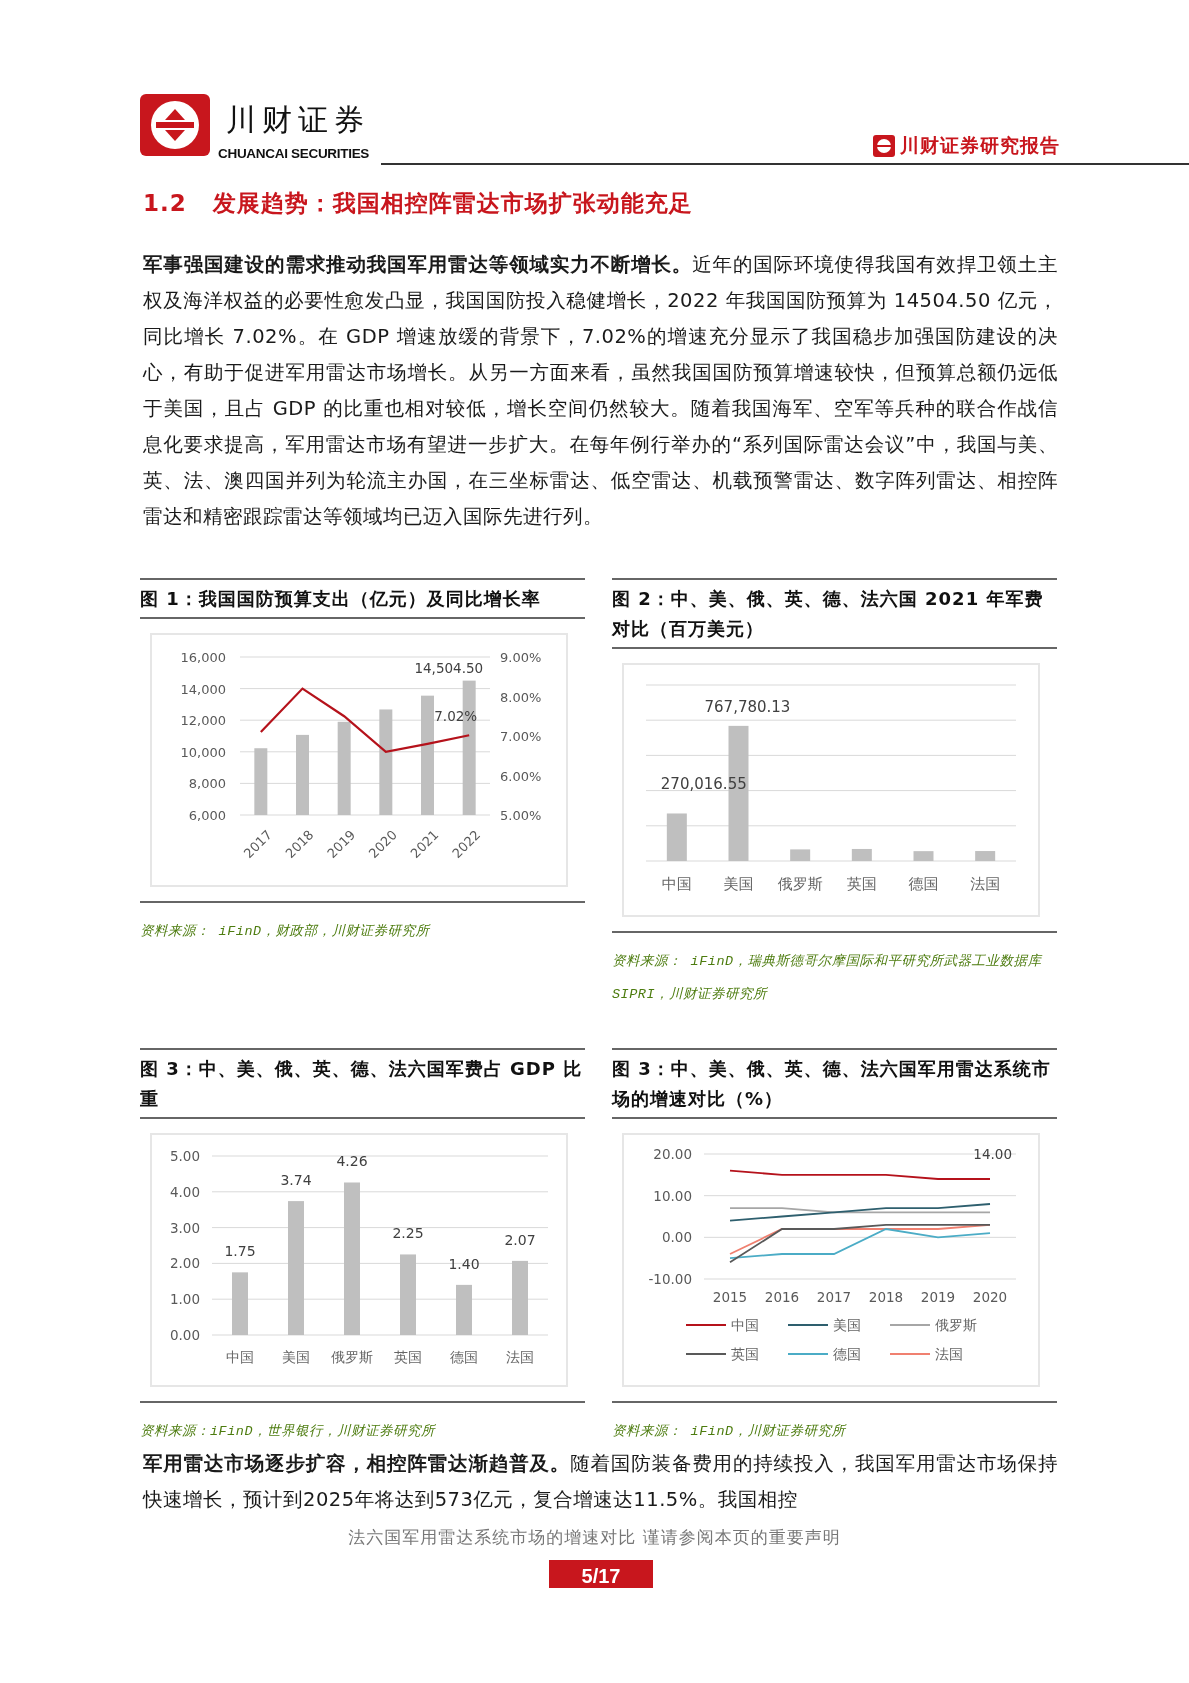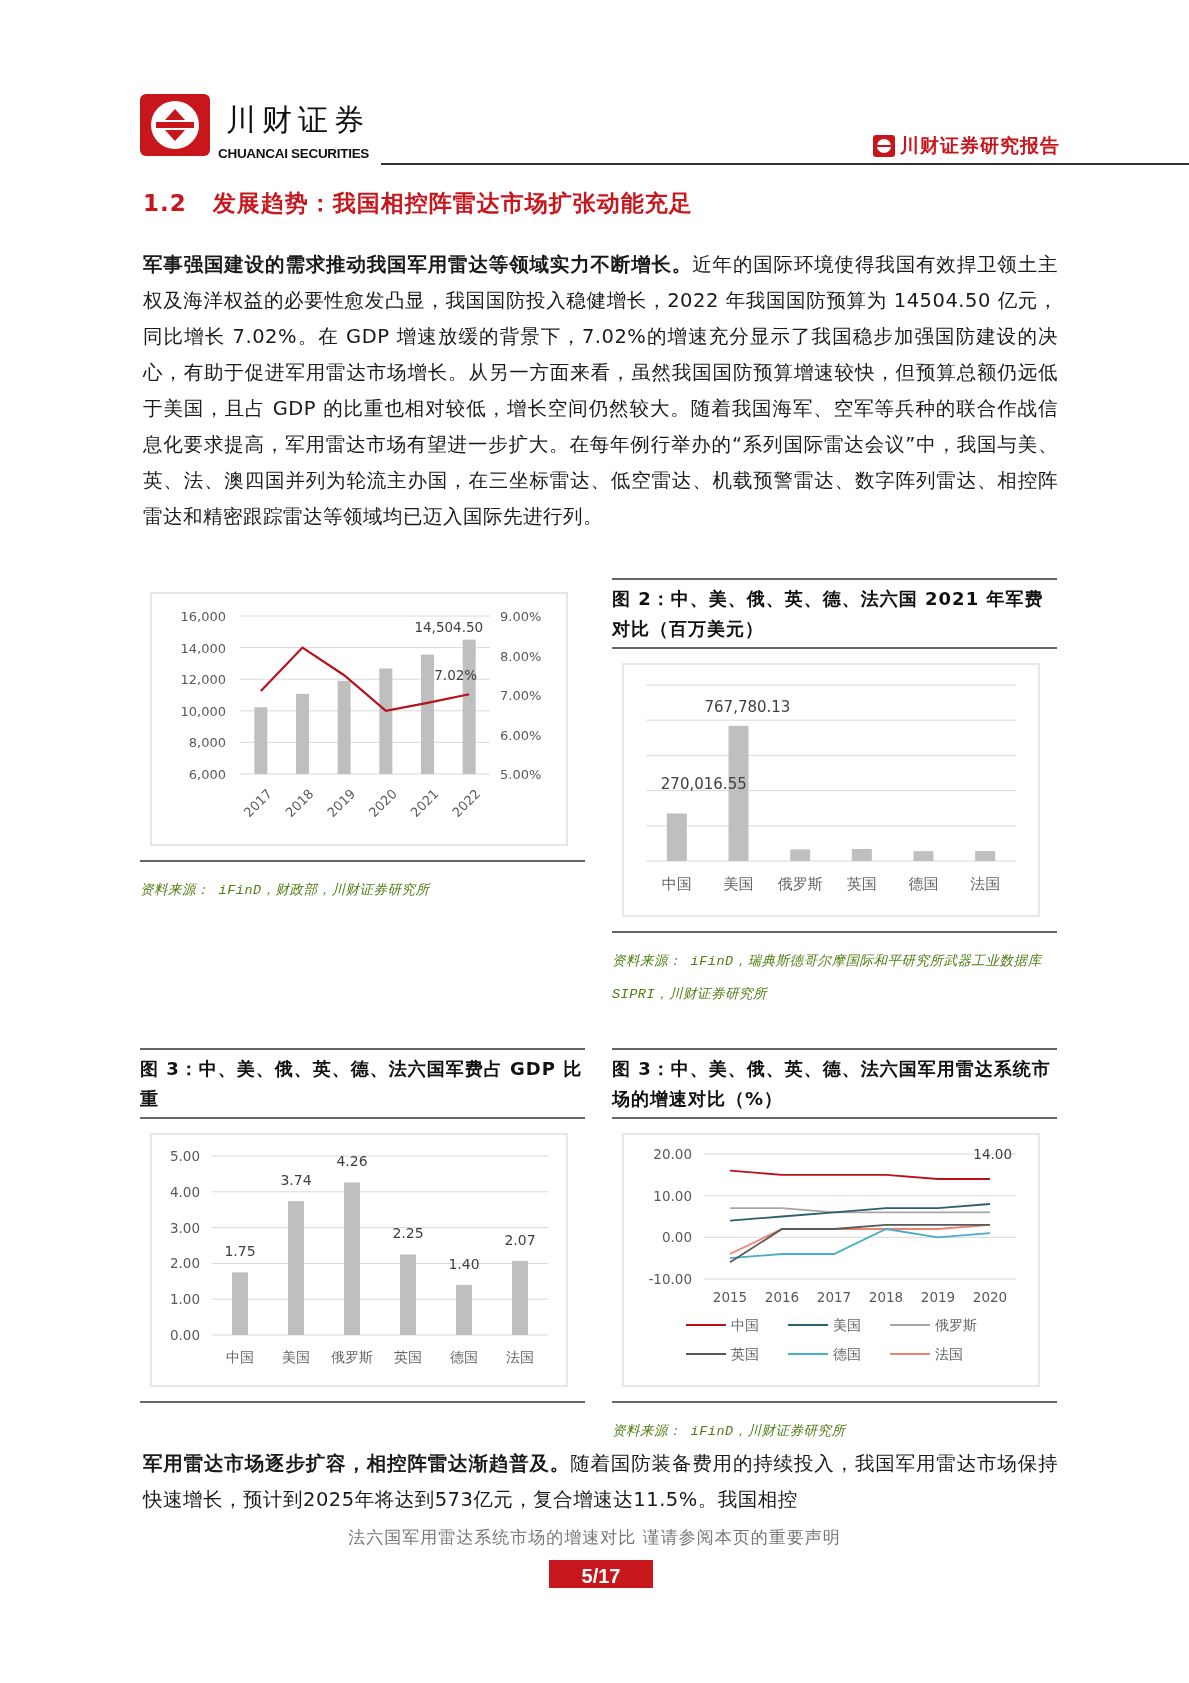--- a/index.html
+++ b/index.html
@@ -61,20 +61,21 @@
 
 <div class="section-title">
   <span class="num">1.2</span><span>发展趋势：我国相控阵雷达市场扩张动能充足</span>
 </div>
 
 <div class="para p1">
   <b>军事强国建设的需求推动我国军用雷达等领域实力不断增长。</b><span>近年的国际环境使得我国有效捍卫领土主权及海洋权益的必要性愈发凸显，我国国防投入稳健增长，2022 年我国国防预算为 14504.50 亿元，同比增长 7.02%。在 GDP 增速放缓的背景下，7.02%的增速充分显示了我国稳步加强国防建设的决心，有助于促进军用雷达市场增长。从另一方面来看，虽然我国国防预算增速较快，但预算总额仍远低于美国，且占 GDP 的比重也相对较低，增长空间仍然较大。随着我国海军、空军等兵种的联合作战信息化要求提高，军用雷达市场有望进一步扩大。在每年例行举办的“系列国际雷达会议”中，我国与美、英、法、澳四国并列为轮流主办国，在三坐标雷达、低空雷达、机载预警雷达、数字阵列雷达、相控阵雷达和精密跟踪雷达等领域均已迈入国际先进行列。</span>
 </div>
 
 <div class="fig fig1">
+  <div class="fig-title fig-top">图 1：我国国防预算支出（亿元）及同比增长率</div>
   <div class="chart-box">
     <svg id="chart1" width="414" height="250">
         <line x1="88" x2="338" y1="180" y2="180" stroke="#d9d9d9" stroke-width="1"></line>
         <text x="74" y="185" text-anchor="end" font-size="13" fill="#595959">6,000</text>
         <line x1="88" x2="338" y1="148.4" y2="148.4" stroke="#d9d9d9" stroke-width="1"></line>
         <text x="74" y="153.4" text-anchor="end" font-size="13" fill="#595959">8,000</text>
         <line x1="88" x2="338" y1="116.8" y2="116.8" stroke="#d9d9d9" stroke-width="1"></line>
         <text x="74" y="121.8" text-anchor="end" font-size="13" fill="#595959">10,000</text>
         <line x1="88" x2="338" y1="85.2" y2="85.2" stroke="#d9d9d9" stroke-width="1"></line>
         <text x="74" y="90.2" text-anchor="end" font-size="13" fill="#595959">12,000</text>
@@ -168,20 +169,21 @@
         <text x="256" y="227" text-anchor="middle" font-size="14" fill="#666">英国</text>
         <rect x="304" y="149.88" width="16" height="50.120000000000005" fill="#bfbfbf"></rect>
         <text x="312" y="133.88" text-anchor="middle" font-size="14" fill="#404040">1.40</text>
         <text x="312" y="227" text-anchor="middle" font-size="14" fill="#666">德国</text>
         <rect x="360" y="125.894" width="16" height="74.106" fill="#bfbfbf"></rect>
         <text x="368" y="109.894" text-anchor="middle" font-size="14" fill="#404040">2.07</text>
         <text x="368" y="227" text-anchor="middle" font-size="14" fill="#666">法国</text>
       </svg>
   </div>
   <div class="fig-bottom"></div>
+  <div class="source">资料来源：iFinD，世界银行，川财证券研究所</div>
 </div>
 
 <div class="fig fig4">
   <div class="fig-title fig-top">图 3：中、美、俄、英、德、法六国军用雷达系统市场的增速对比（%）</div>
   <div class="chart-box">
     <svg id="chart4" width="414" height="250">
         <line x1="80" x2="392" y1="144" y2="144" stroke="#d9d9d9" stroke-width="1"></line>
         <text x="68" y="149" text-anchor="end" font-size="13.5" fill="#595959">-10.00</text>
         <line x1="80" x2="392" y1="102.33333333333334" y2="102.33333333333334" stroke="#d9d9d9" stroke-width="1"></line>
         <text x="68" y="107.33333333333334" text-anchor="end" font-size="13.5" fill="#595959">0.00</text>

